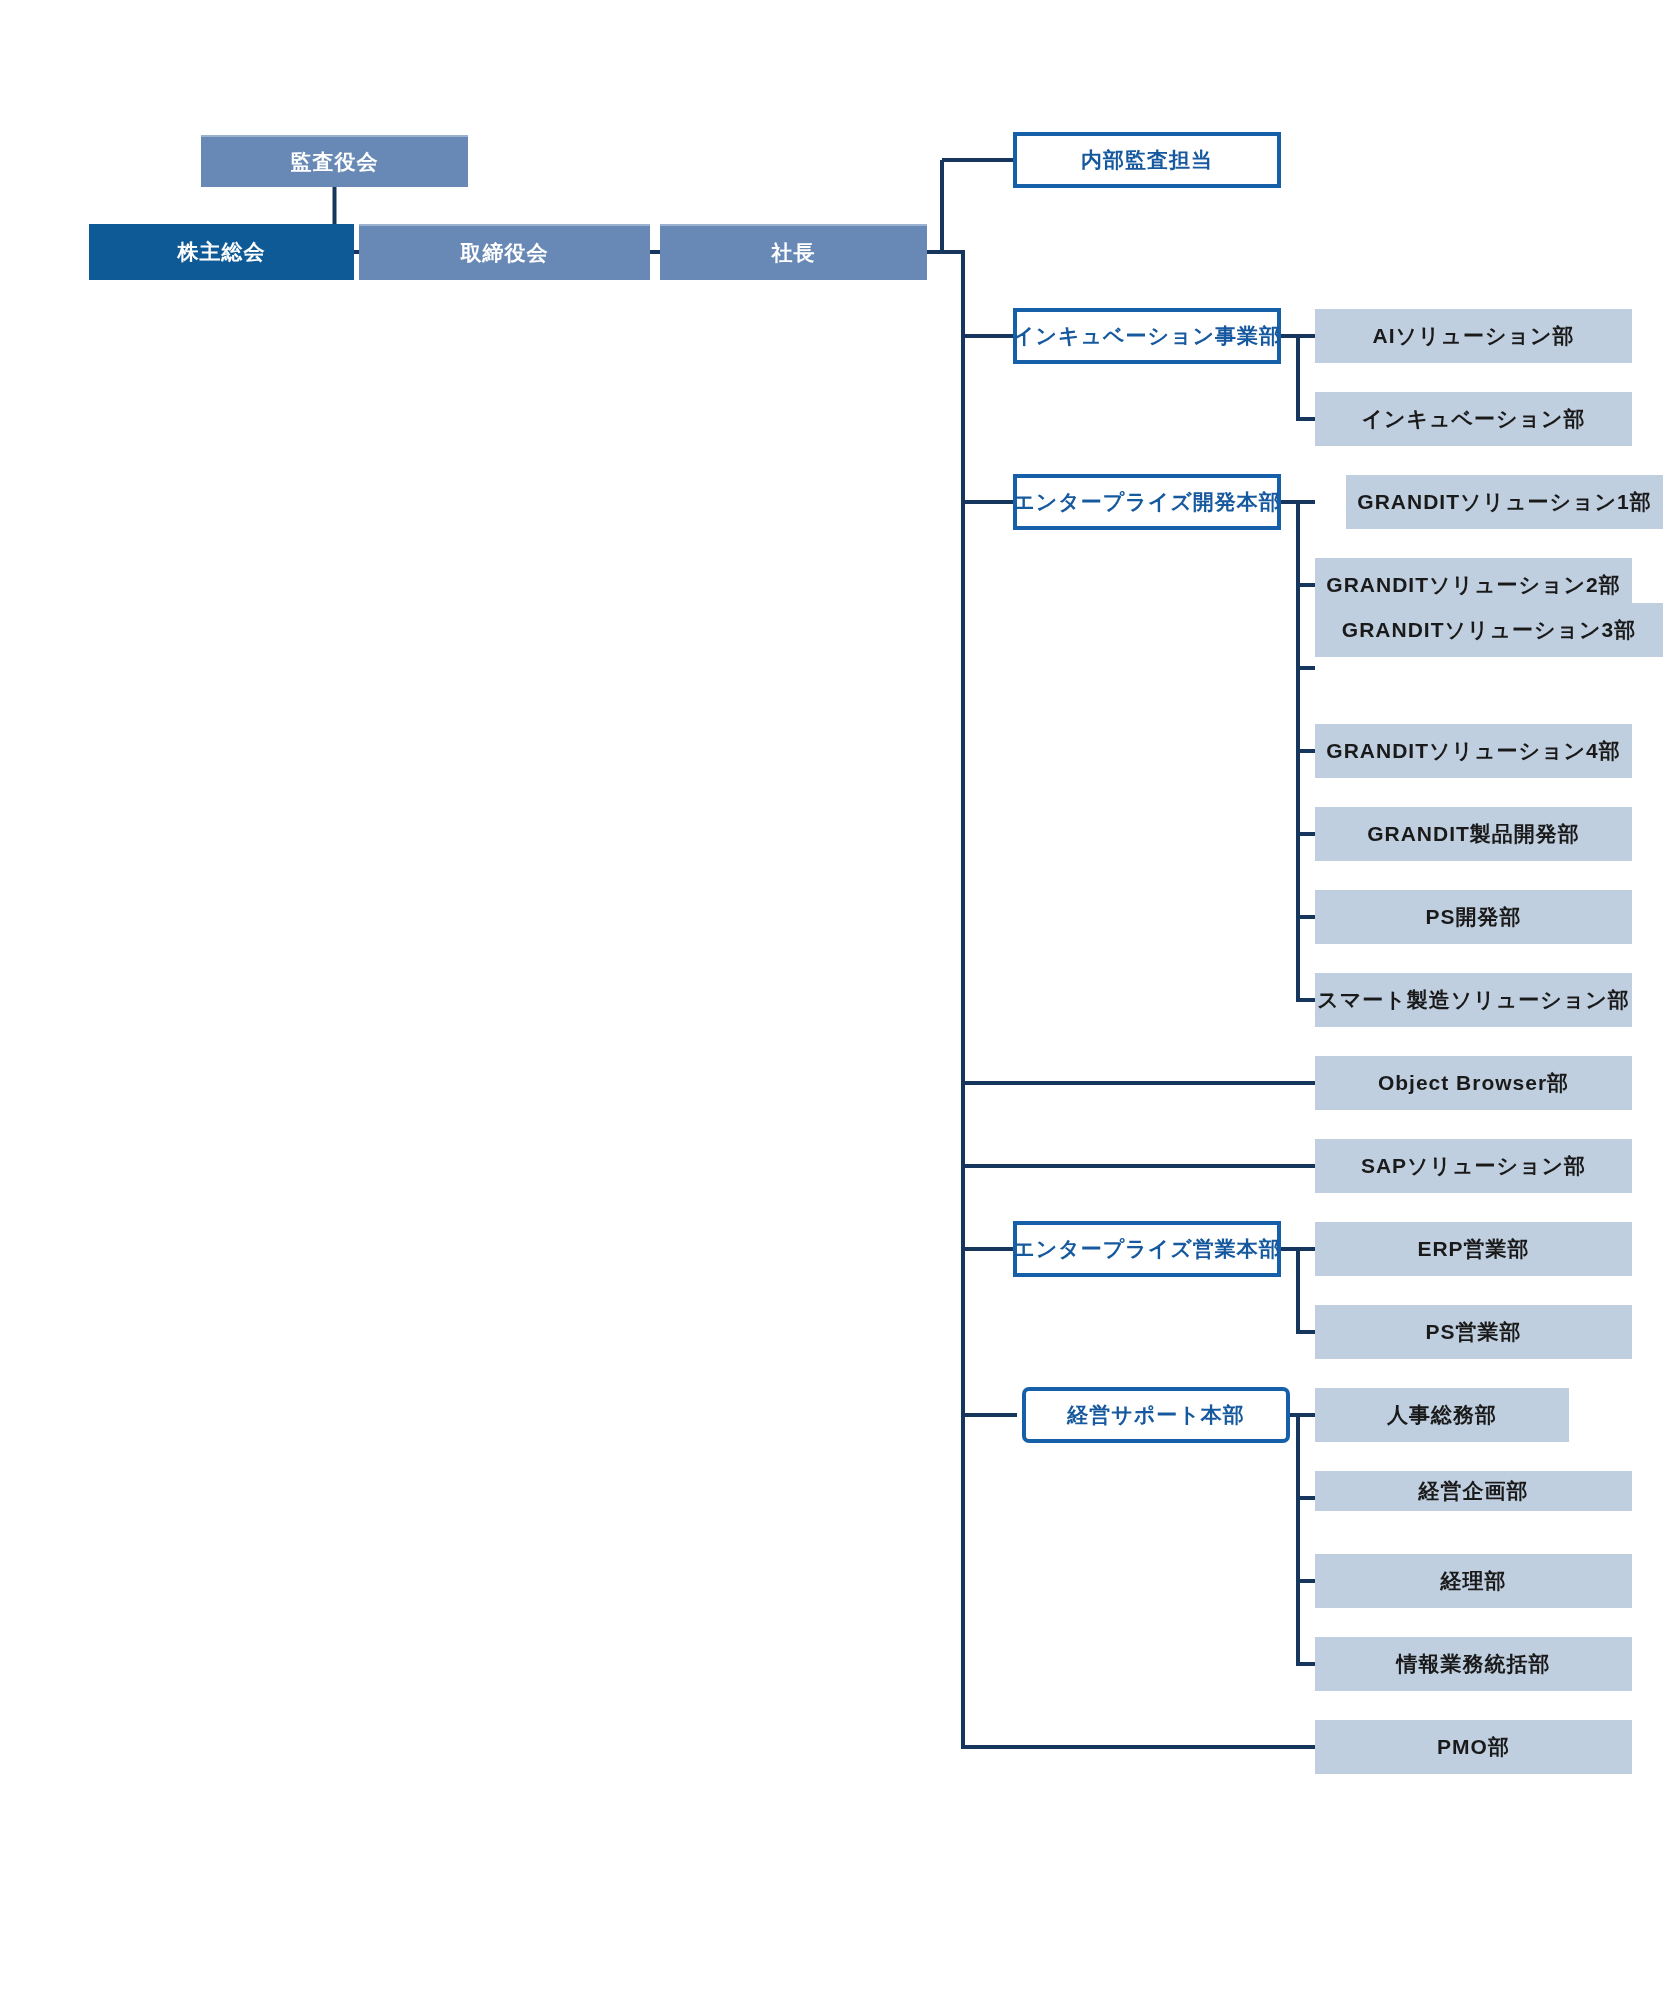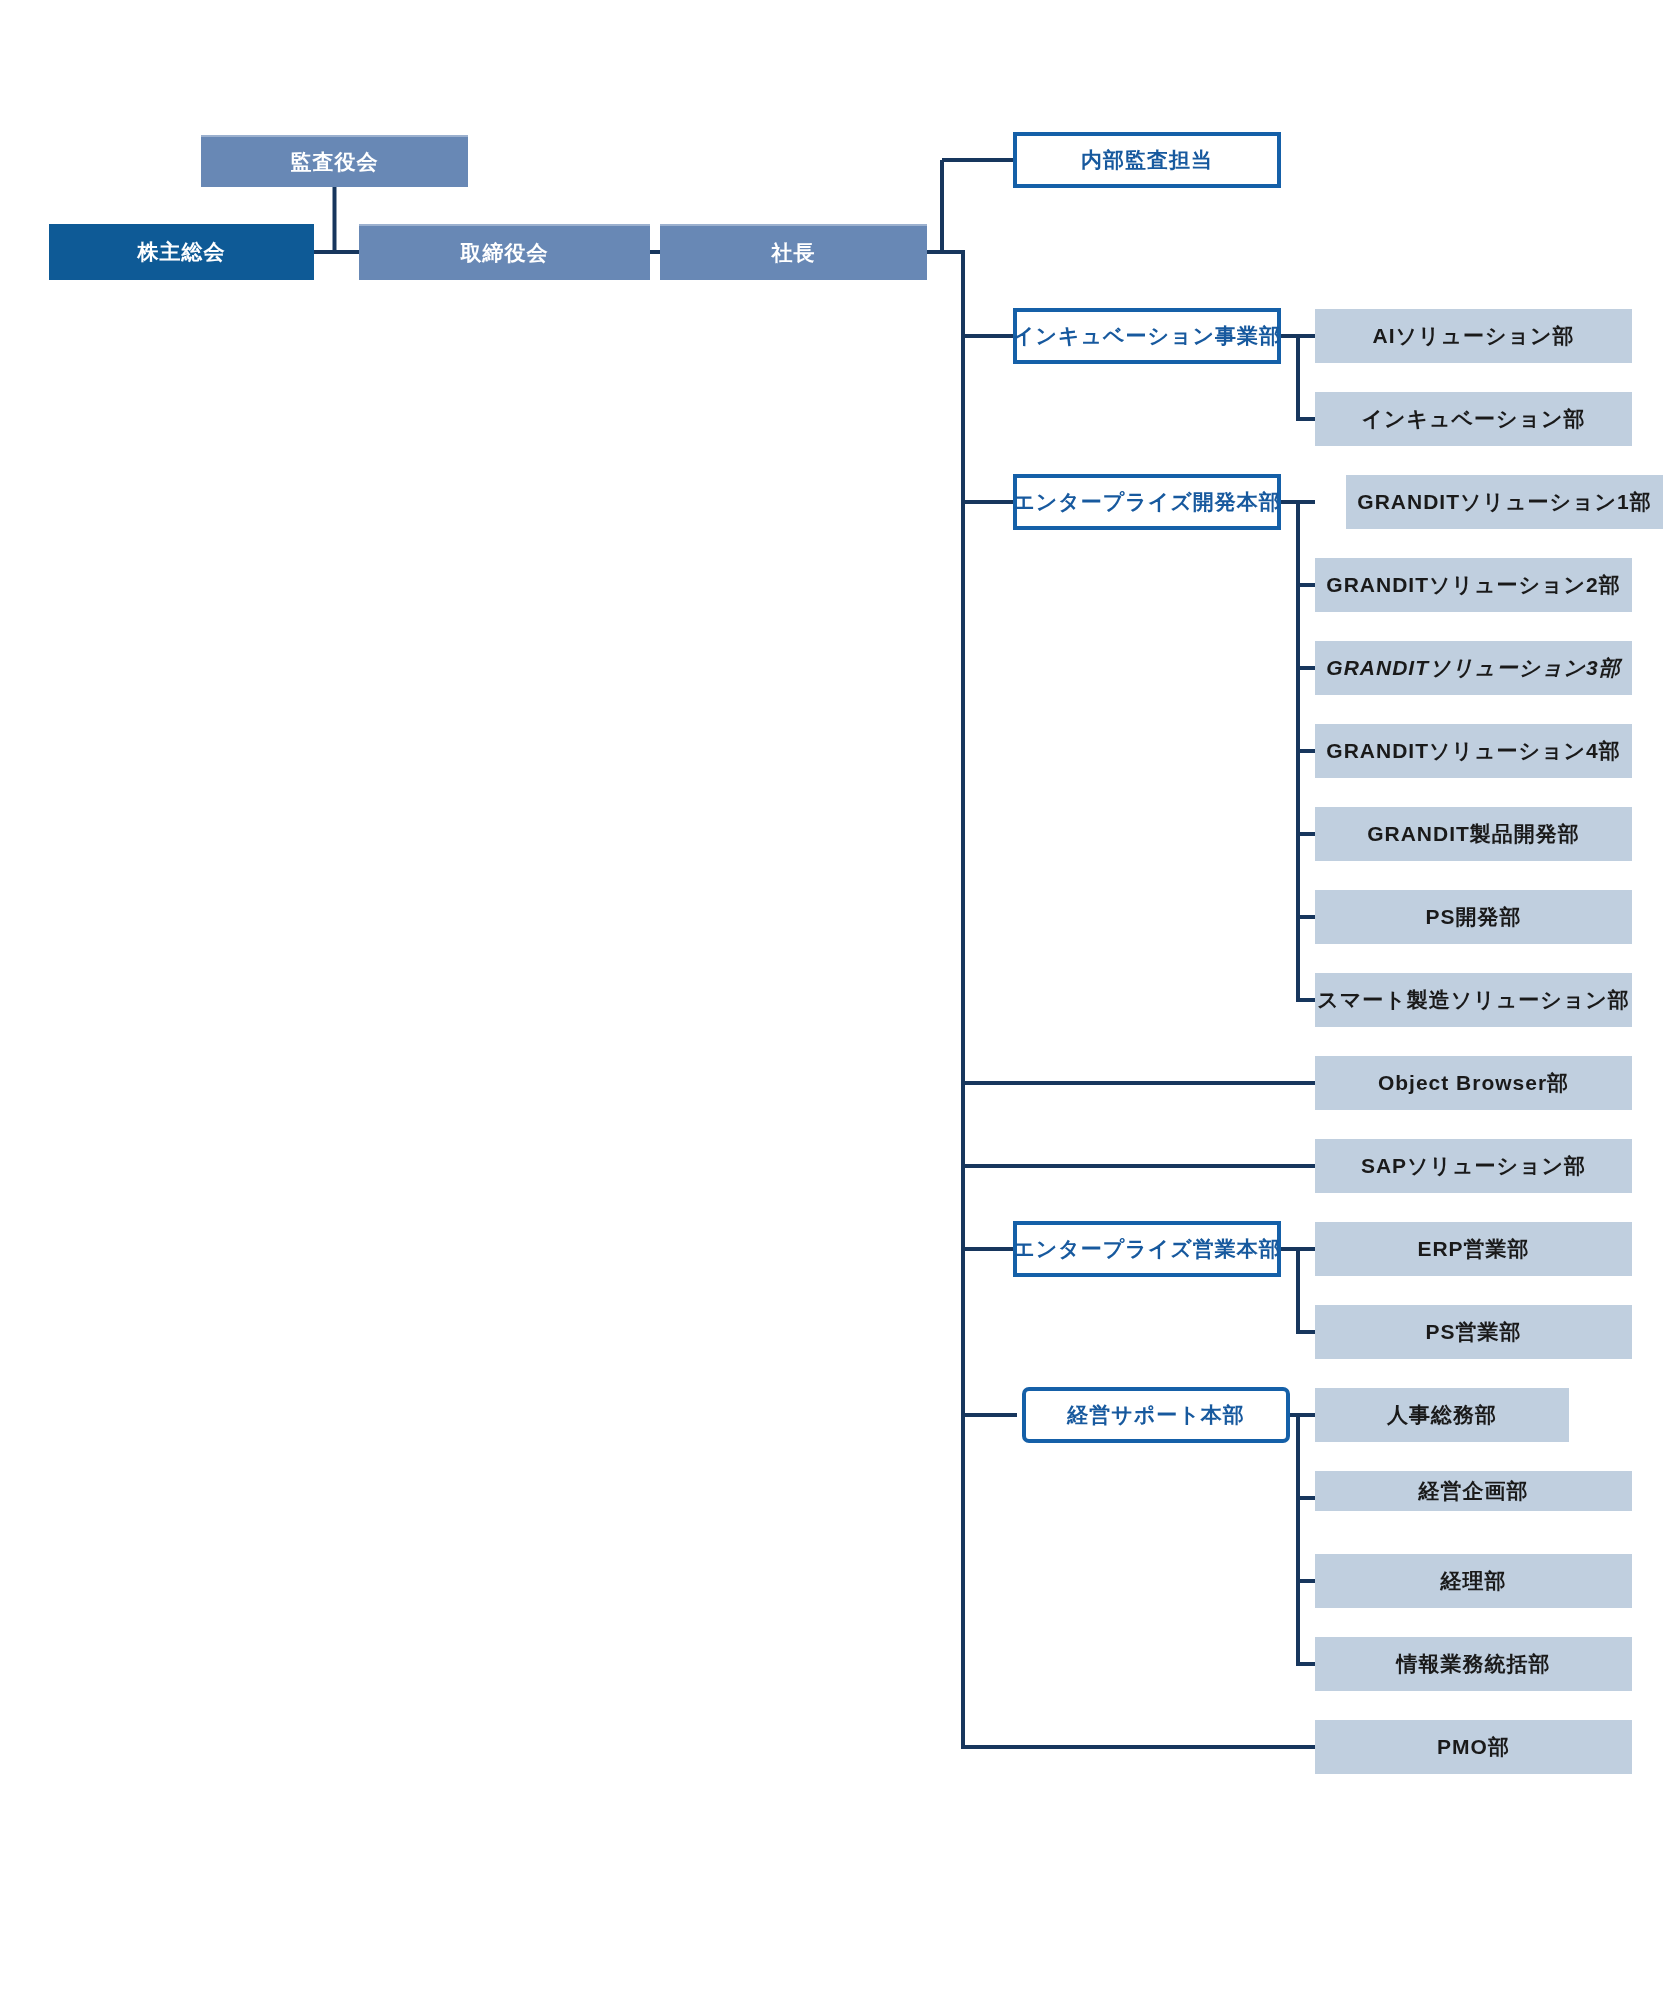--- a/index.html
+++ b/index.html
@@ -31,20 +31,21 @@
     font-weight: bold;
     font-size: 21px;
     letter-spacing: 1px;
     line-height: 1.1;
     z-index: 1;
     white-space: nowrap;
   }
   .box-dark {
     background: var(--box-dark-fill);
     color: var(--box-dark-text);
+    margin-left: 40px;
   }
   .box-slate {
     background: var(--box-slate-fill);
     color: var(--box-slate-text);
     border-top: 2px solid rgba(255,255,255,0.35);
   }
   .box-light {
     background: var(--box-light-fill);
     color: var(--box-light-text);
   }
@@ -101,21 +102,21 @@
     <div class="node box-dark" style="left: 49px; top: 224px; width: 265px; height: 56px;">株主総会</div>
     <div class="node box-slate" style="left: 359px; top: 224px; width: 291px; height: 56px;">取締役会</div>
     <div class="node box-slate" style="left: 660px; top: 224px; width: 267px; height: 56px;">社長</div>
     <div class="node box-outline" style="left: 1013px; top: 132px; width: 268px; height: 56px;">内部監査担当</div>
     <div class="node box-outline" style="left: 1013px; top: 308px; width: 268px; height: 56px;">インキュベーション事業部</div>
     <div class="node box-light" style="left: 1315px; top: 309px; width: 317px; height: 54px;">AIソリューション部</div>
     <div class="node box-light" style="left: 1315px; top: 392px; width: 317px; height: 54px;">インキュベーション部</div>
     <div class="node box-outline" style="left: 1013px; top: 474px; width: 268px; height: 56px; text-align: center;">エンタープライズ開発本部</div>
     <div class="node box-light" style="left: 1346px; top: 475px; width: 317px; height: 54px;">GRANDITソリューション1部</div>
     <div class="node box-light" style="left: 1315px; top: 558px; width: 317px; height: 54px;">GRANDITソリューション2部</div>
-    <div class="node box-light" style="left: 1315px; top: 641px; width: 317px; height: 54px; font-style: italic;">GRANDITソリューション3部</div>
+    <div class="node box-light" style="left: 1315px; top: 603px; width: 348px; height: 54px;">GRANDITソリューション3部</div>
     <div class="node box-light" style="left: 1315px; top: 724px; width: 317px; height: 54px;">GRANDITソリューション4部</div>
     <div class="node box-light" style="left: 1315px; top: 807px; width: 317px; height: 54px;">GRANDIT製品開発部</div>
     <div class="node box-light" style="left: 1315px; top: 890px; width: 317px; height: 54px;">PS開発部</div>
     <div class="node box-light" style="left: 1315px; top: 973px; width: 317px; height: 54px;">スマート製造ソリューション部</div>
     <div class="node box-light" style="left: 1315px; top: 1056px; width: 317px; height: 54px;">Object Browser部</div>
     <div class="node box-light" style="left: 1315px; top: 1139px; width: 317px; height: 54px;">SAPソリューション部</div>
     <div class="node box-outline" style="left: 1013px; top: 1221px; width: 268px; height: 56px;">エンタープライズ営業本部</div>
     <div class="node box-light" style="left: 1315px; top: 1222px; width: 317px; height: 54px;">ERP営業部</div>
     <div class="node box-light" style="left: 1315px; top: 1305px; width: 317px; height: 54px;">PS営業部</div>
     <div class="node box-outline" style="left: 1022px; top: 1387px; width: 268px; height: 56px; border-radius: 7px;">経営サポート本部</div>

